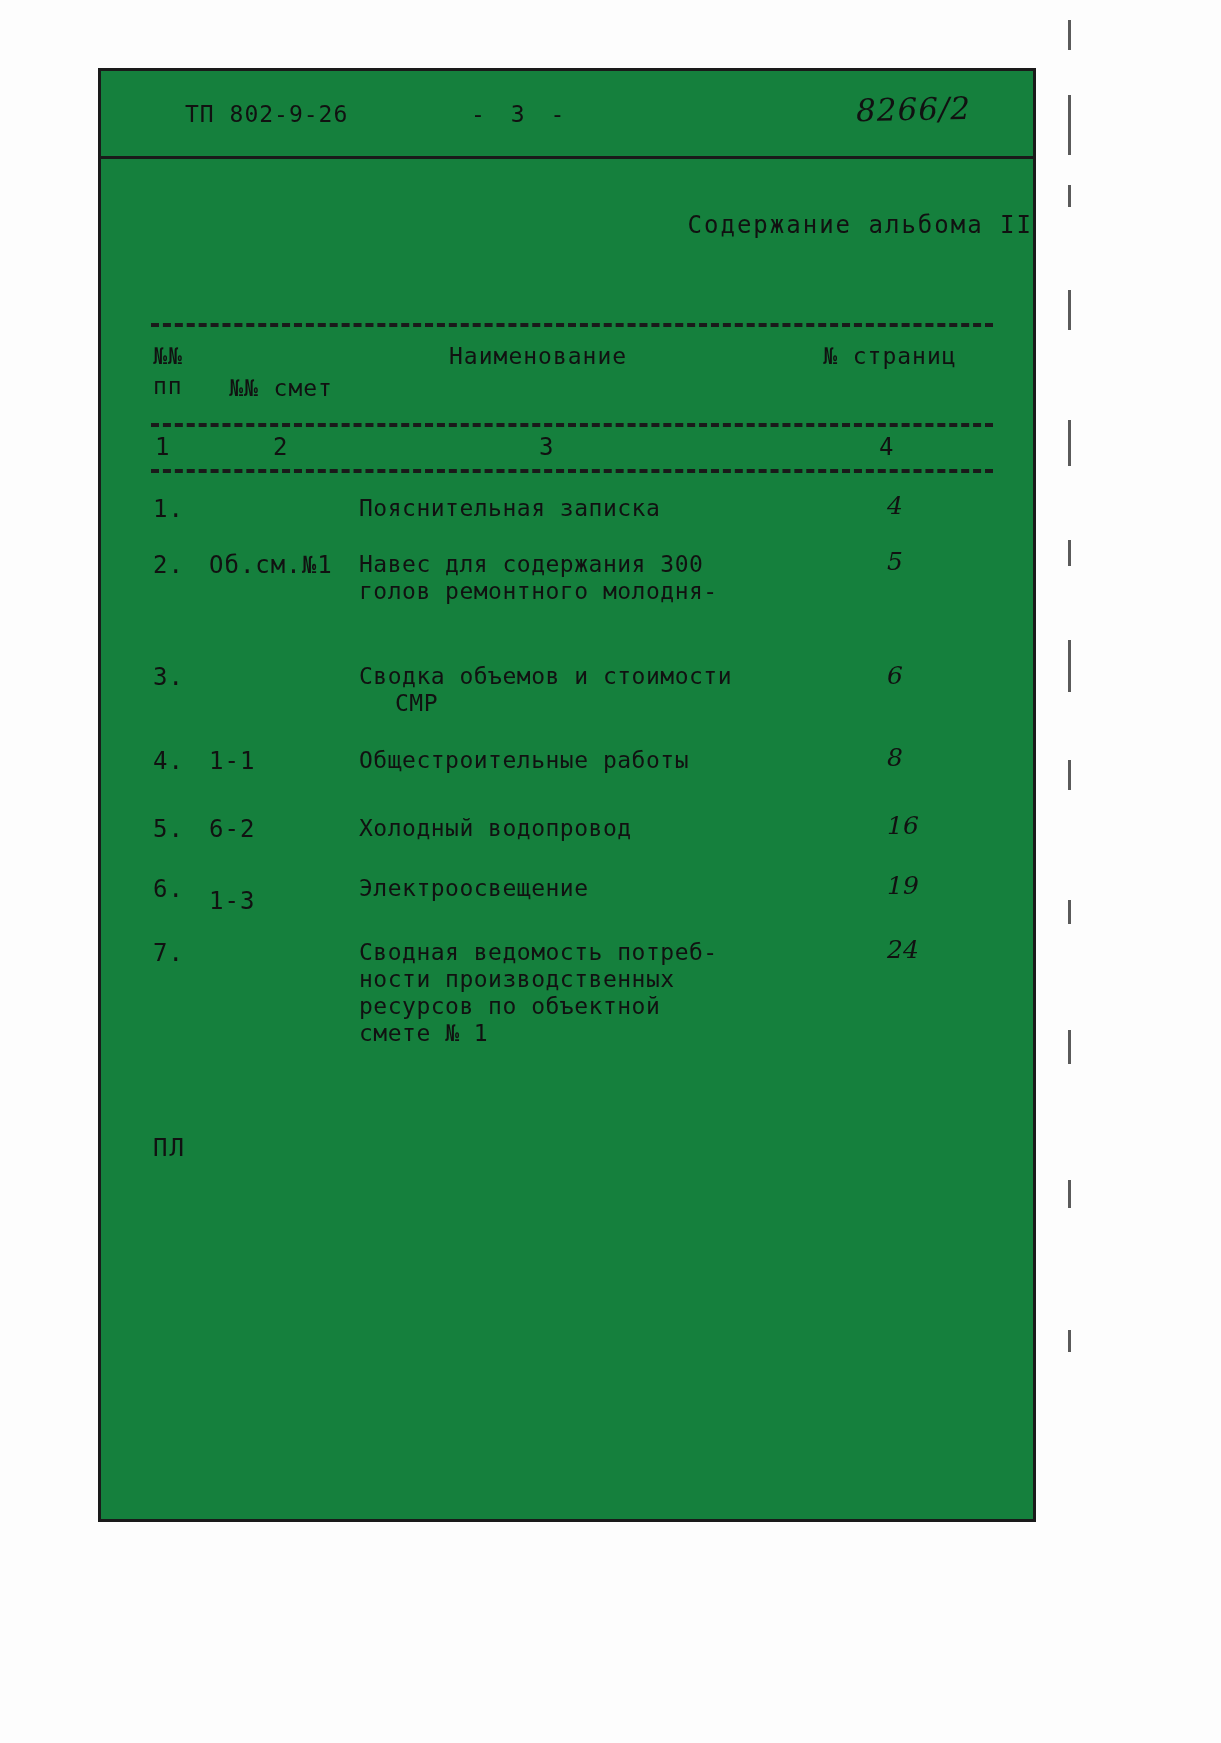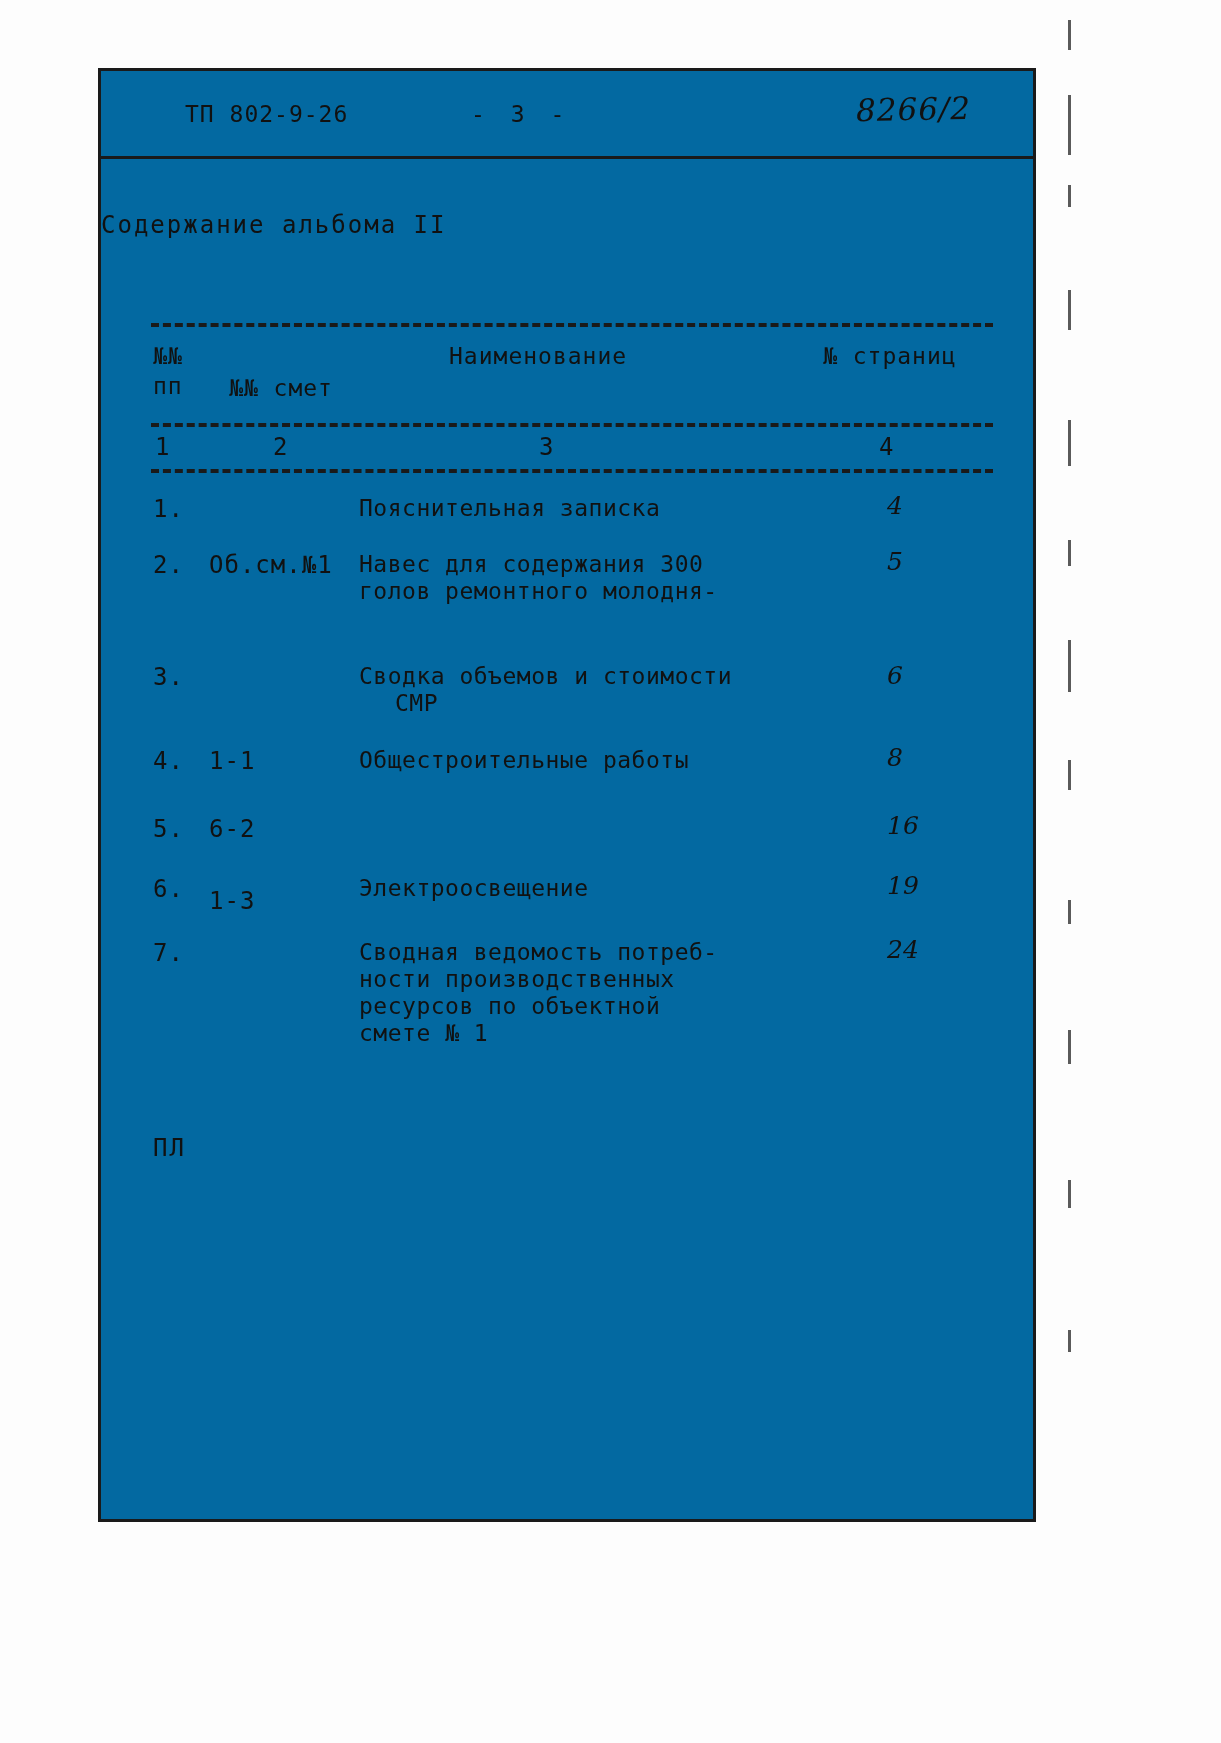--- a/index.html
+++ b/index.html
@@ -26,21 +26,21 @@
   }
 
   
   .frame {
     position: absolute;
     left: 98px;
     top: 68px;
     width: 932px;
     height: 1448px;
     border: 3px solid #1a1a1a;
-    background: #0369a1;
+    background: #15803d;
   }
 
   
   .header-band {
     position: absolute;
     left: 0;
     top: 0;
     width: 100%;
     height: 88px;
     border-bottom: 3px solid #1a1a1a;
@@ -72,21 +72,21 @@
     letter-spacing: 1px;
     white-space: nowrap;
     transform: rotate(-1.2deg);
   }
 
   .doc-title {
     position: absolute;
     left: 0;
     top: 140px;
     width: 100%;
-    text-align: left;
+    text-align: right;
     font-size: 24px;
     letter-spacing: 2px;
   }
 
   
   .dash-rule {
     position: absolute;
     left: 50px;
     width: 842px;
     height: 0;
@@ -263,20 +263,23 @@
       <span class="cell-est" style="top:0">1-1</span>
       <span class="cell-name" style="top:0">
         <span>Общестроительные работы</span>
       </span>
       <span class="cell-page" style="top:-4px">8</span>
     </div>
 
     <div class="row" style="height:60px">
       <span class="cell-no" style="top:0">5.</span>
       <span class="cell-est" style="top:0">6-2</span>
+      <span class="cell-name" style="top:0">
+        <span>Холодный водопровод</span>
+      </span>
       <span class="cell-page" style="top:-4px">16</span>
     </div>
 
     <div class="row" style="height:60px">
       <span class="cell-no" style="top:0">6.</span>
       <span class="cell-est" style="top:12px">1-3</span>
       <span class="cell-name" style="top:0">
         <span>Электроосвещение</span>
       </span>
       <span class="cell-page" style="top:-4px">19</span>

